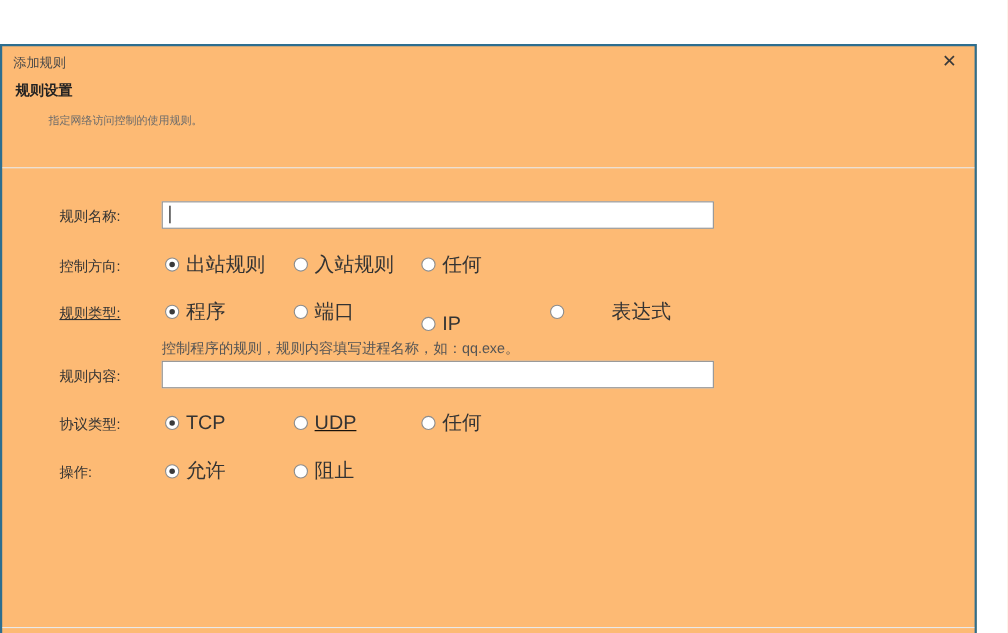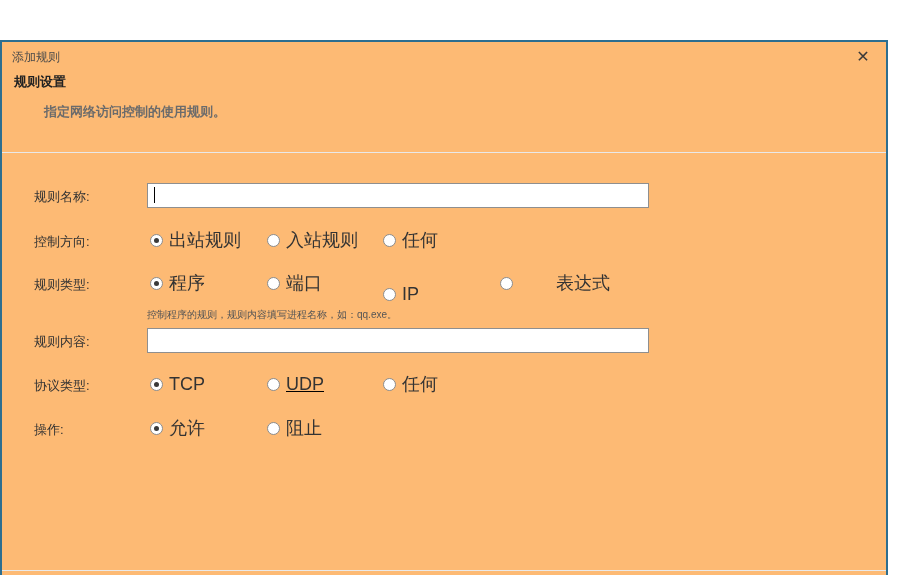--- a/index.html
+++ b/index.html
@@ -40,32 +40,31 @@
     cursor: pointer;
   }
   .section-title {
     left: 12px; top: 31px;
     font-size: 13px;
     font-weight: bold;
     color: #222222;
   }
   .section-desc {
     left: 42px; top: 61px;
-    font-size: 13px;
+    font-size: 10px;
     color: #6b6b6b;
-    font-weight: bold;
   }
   .divider {
     left: 0; right: 0; height: 1px;
     background: #e9e9e9;
   }
   .divider-top { top: 110px; }
   .divider-bottom { top: 528px; }
   .field-label {
-    left: 32px;
+    left: 52px;
     font-size: 13px;
     color: #333333;
   }
   .text-input {
     left: 145px;
     width: 502px;
     height: 25px;
     box-sizing: border-box;
     border: 1px solid #8f8f8f;
     background: #ffffff;
@@ -105,21 +104,21 @@
     border-radius: 50%;
     background: #3a3a3a;
   }
   .radio-label {
     font-size: 18px;
     color: #333333;
     white-space: nowrap;
   }
   .hint-text {
     left: 145px; top: 266px;
-    font-size: 10px;
+    font-size: 13px;
     color: #555555;
     text-align: right;
   }
   .footer-btn {
     top: 533px;
     width: 98px;
     height: 30px;
     box-sizing: border-box;
     background: #ffffff;
     border: 1px solid #9b9b9b;
@@ -158,21 +157,21 @@
   </div>
   <div class="abs radio-item" style="left:265px;top:190px;">
     <span class="radio-circle"></span>
     <span class="radio-label">入站规则</span>
   </div>
   <div class="abs radio-item" style="left:381px;top:190px;">
     <span class="radio-circle"></span>
     <span class="radio-label">任何</span>
   </div>
 
-  <div class="abs field-label" style="top:234px;">规则类型:</div>
+  <div class="abs field-label" style="top:234px;text-decoration:underline;">规则类型:</div>
   <div class="abs radio-item checked" style="left:148px;top:233px;">
     <span class="radio-circle"></span>
     <span class="radio-label">程序</span>
   </div>
   <div class="abs radio-item" style="left:265px;top:233px;">
     <span class="radio-circle"></span>
     <span class="radio-label">端口</span>
   </div>
   <div class="abs radio-item" style="left:381px;top:244px;text-align:right;">
     <span class="radio-circle"></span>

